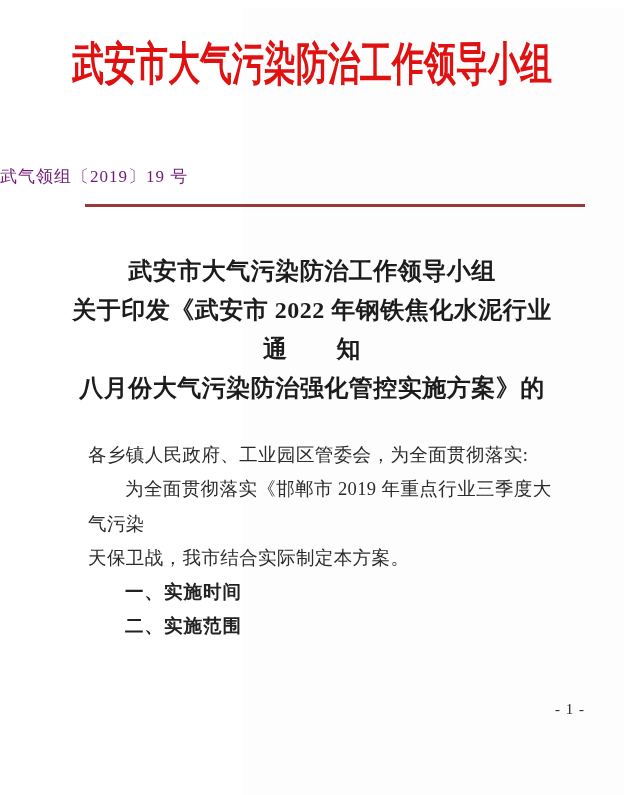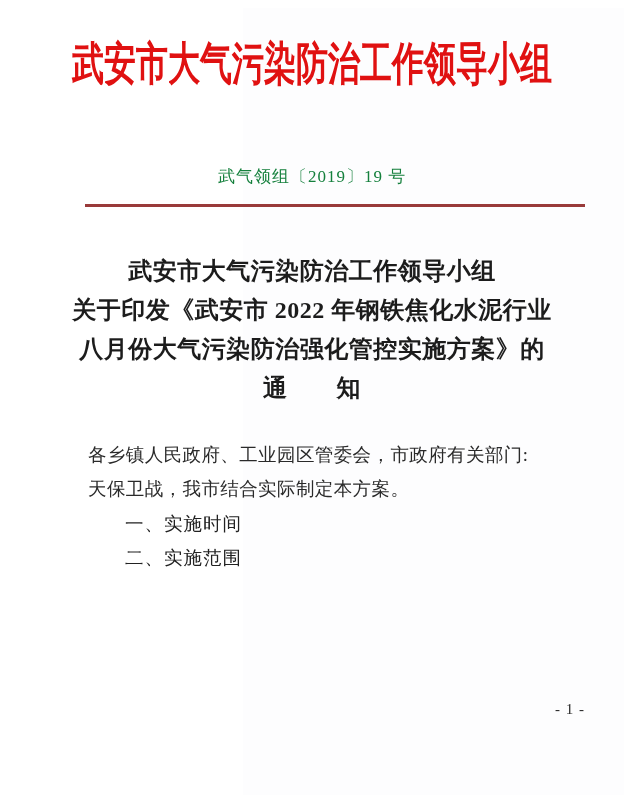--- a/index.html
+++ b/index.html
@@ -23,23 +23,23 @@
     font-weight:bold;
     color:var(--header-red,#e01111);
     transform:scaleY(1.42);
     transform-origin:center top;
     letter-spacing:0px;
     white-space:nowrap;
   }
   
   .doc-number{
     position:absolute;left:0;right:0;top:157px;
-    text-align:center;
+    text-align:left;
     font-size:17px;
-    color:#15803d;
+    color:#701a75;
     letter-spacing:1px;
   }
   
   .red-line{
     position:absolute;left:85px;top:196px;
     width:500px;height:3px;
     background:var(--divider-red,#993a3a);
   }
   
   .title-block{
@@ -54,21 +54,21 @@
   
   .body-block{
     position:absolute;left:88px;top:430px;width:470px;
     font-size:18.5px;
     color:#2a2a2a;
     line-height:34.3px;
     letter-spacing:0.4px;
   }
   .indent{text-indent:2em;}
   .section-heading{
-    font-weight:normal;
+    font-weight:bold;
     font-family:"Liberation Sans","DejaVu Sans",sans-serif;
     color:#222222;
     letter-spacing:1px;
   }
   
   .page-number{
     position:absolute;left:540px;top:693px;width:60px;
     text-align:center;
     font-size:15px;
     color:#2a2a2a;
@@ -94,26 +94,27 @@
 
   <div class="letterhead">武安市大气污染防治工作领导小组</div>
 
   <div class="doc-number">武气领组〔2019〕19 号</div>
 
   <div class="red-line"></div>
 
   <div class="title-block">
     <div>武安市大气污染防治工作领导小组</div>
     <div>关于印发《武安市 2022 年钢铁焦化水泥行业</div>
+    <div>通　　知</div>
     <div>八月份大气污染防治强化管控实施方案》的</div>
-    <div>通　　知</div>
   </div>
 
   <div class="body-block">
-    <div>各乡镇人民政府、工业园区管委会，市政府有关部门:</div>
+    <div>各乡镇人民政府、工业园区管委会，为全面贯彻落实:</div>
+    <div class="indent">为全面贯彻落实《邯郸市 2019 年重点行业三季度大气污染</div>
     <div>天保卫战，我市结合实际制定本方案。</div>
     <div class="indent section-heading">一、实施时间</div>
     <div class="indent section-heading">二、实施范围</div>
   </div>
 
   <div class="page-number">- 1 -</div>
 
   <div class="scan-bottom-bar"></div>
 
 </div>

